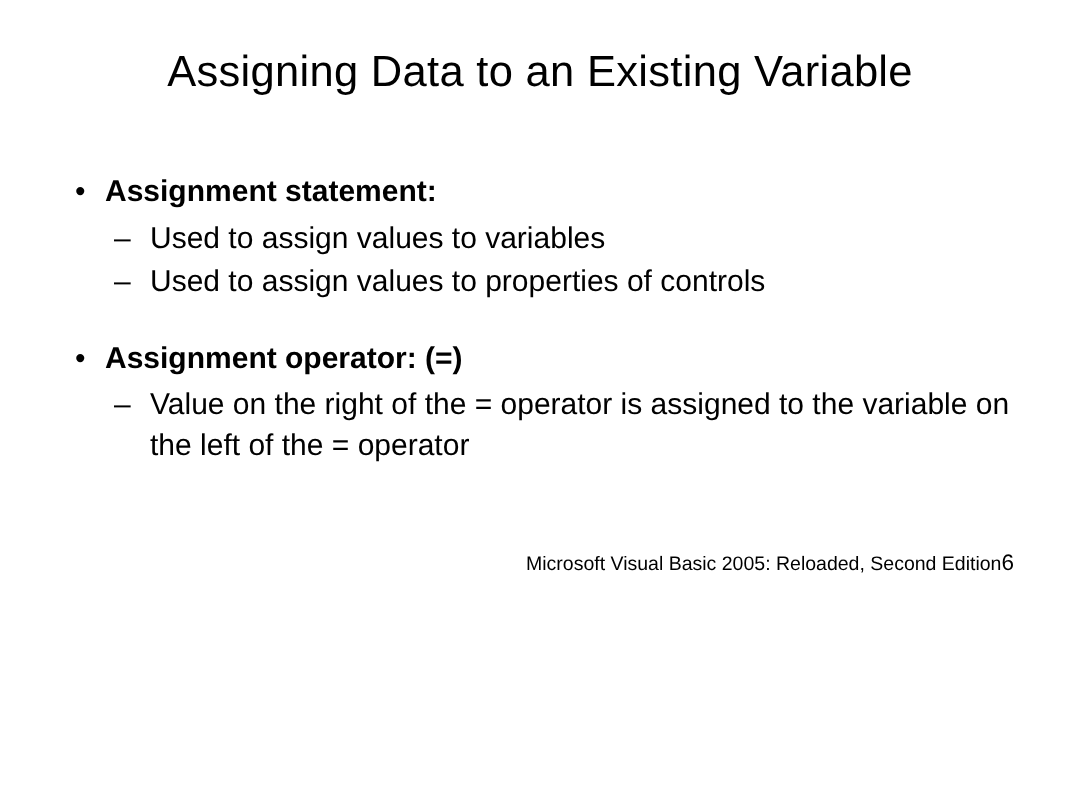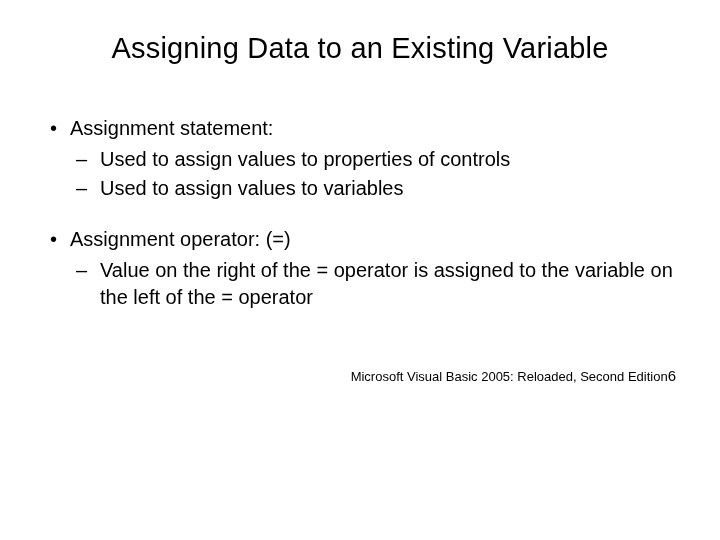--- a/index.html
+++ b/index.html
@@ -30,21 +30,21 @@
   ul.level1 > li::before {
     content: "•";
     position: absolute;
     left: -20px;
     top: 0;
     font-size: 20px;
   }
   ul.level1 > li.gap-before {
     margin-top: 24px;
   }
-  .bold { font-weight: 400; }
+  .bold { font-weight: 700; }
   ul.level2 {
     list-style: none;
     padding-left: 30px;
     margin-top: 4px;
   }
   ul.level2 > li {
     position: relative;
     font-size: 20px;
     font-weight: 400;
     line-height: 1.35;
@@ -73,22 +73,22 @@
 
 <div class="slide">
 
   <h1 class="title">Assigning Data to an Existing Variable</h1>
 
   <ul class="level1">
 
     <li>
       <span class="bold">Assignment statement:</span>
       <ul class="level2">
+        <li>Used to assign values to variables</li>
         <li>Used to assign values to properties of controls</li>
-        <li>Used to assign values to variables</li>
       </ul>
     </li>
 
     <li class="gap-before">
       <span class="bold">Assignment operator: (=)</span>
       <ul class="level2">
         <li>Value on the right of the = operator is assigned to the variable on the left of the = operator</li>
       </ul>
     </li>
 

